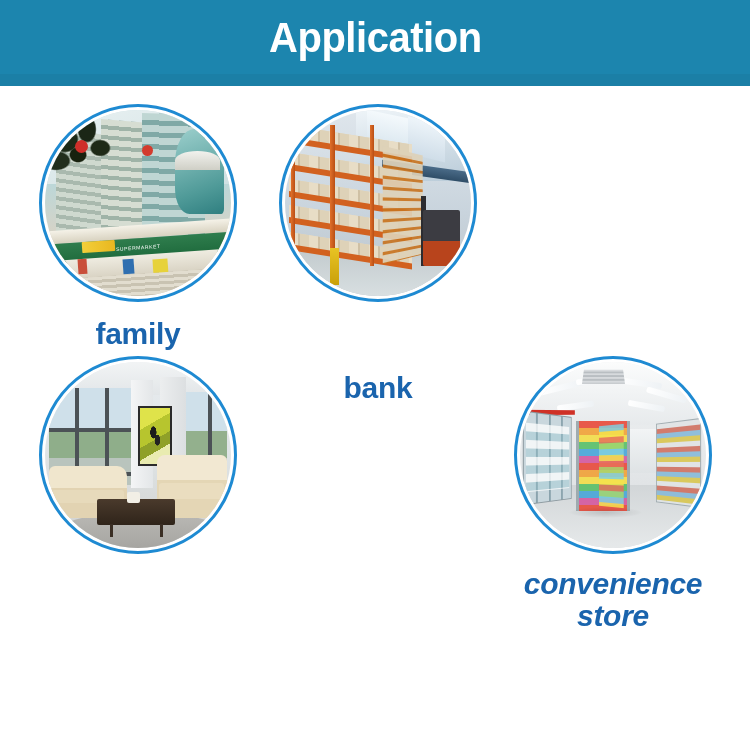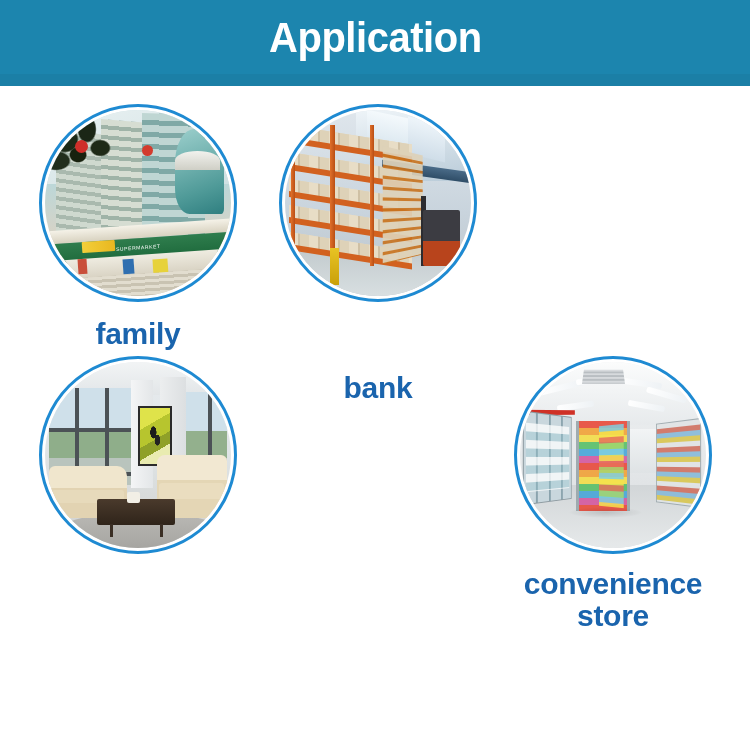--- a/index.html
+++ b/index.html
@@ -435,17 +435,17 @@
             <div class="cs-back"></div>
             <div class="cs-redline"></div>
             <div class="cs-fridge"></div>
             <div class="cs-aisleR"></div>
             <div class="cs-aisleC"></div>
             <div class="cs-aisleC2"></div>
             <div class="cs-shadow"></div>
           </div>
         </div>
       </div>
-      <div class="label label-2line" style="white-space:pre-line;">convenience
+      <div class="label label-2line" style="white-space:pre-line;font-style:italic;">convenience
 store</div>
     </div>
   </div>
 </div>
 
 </body></html>

